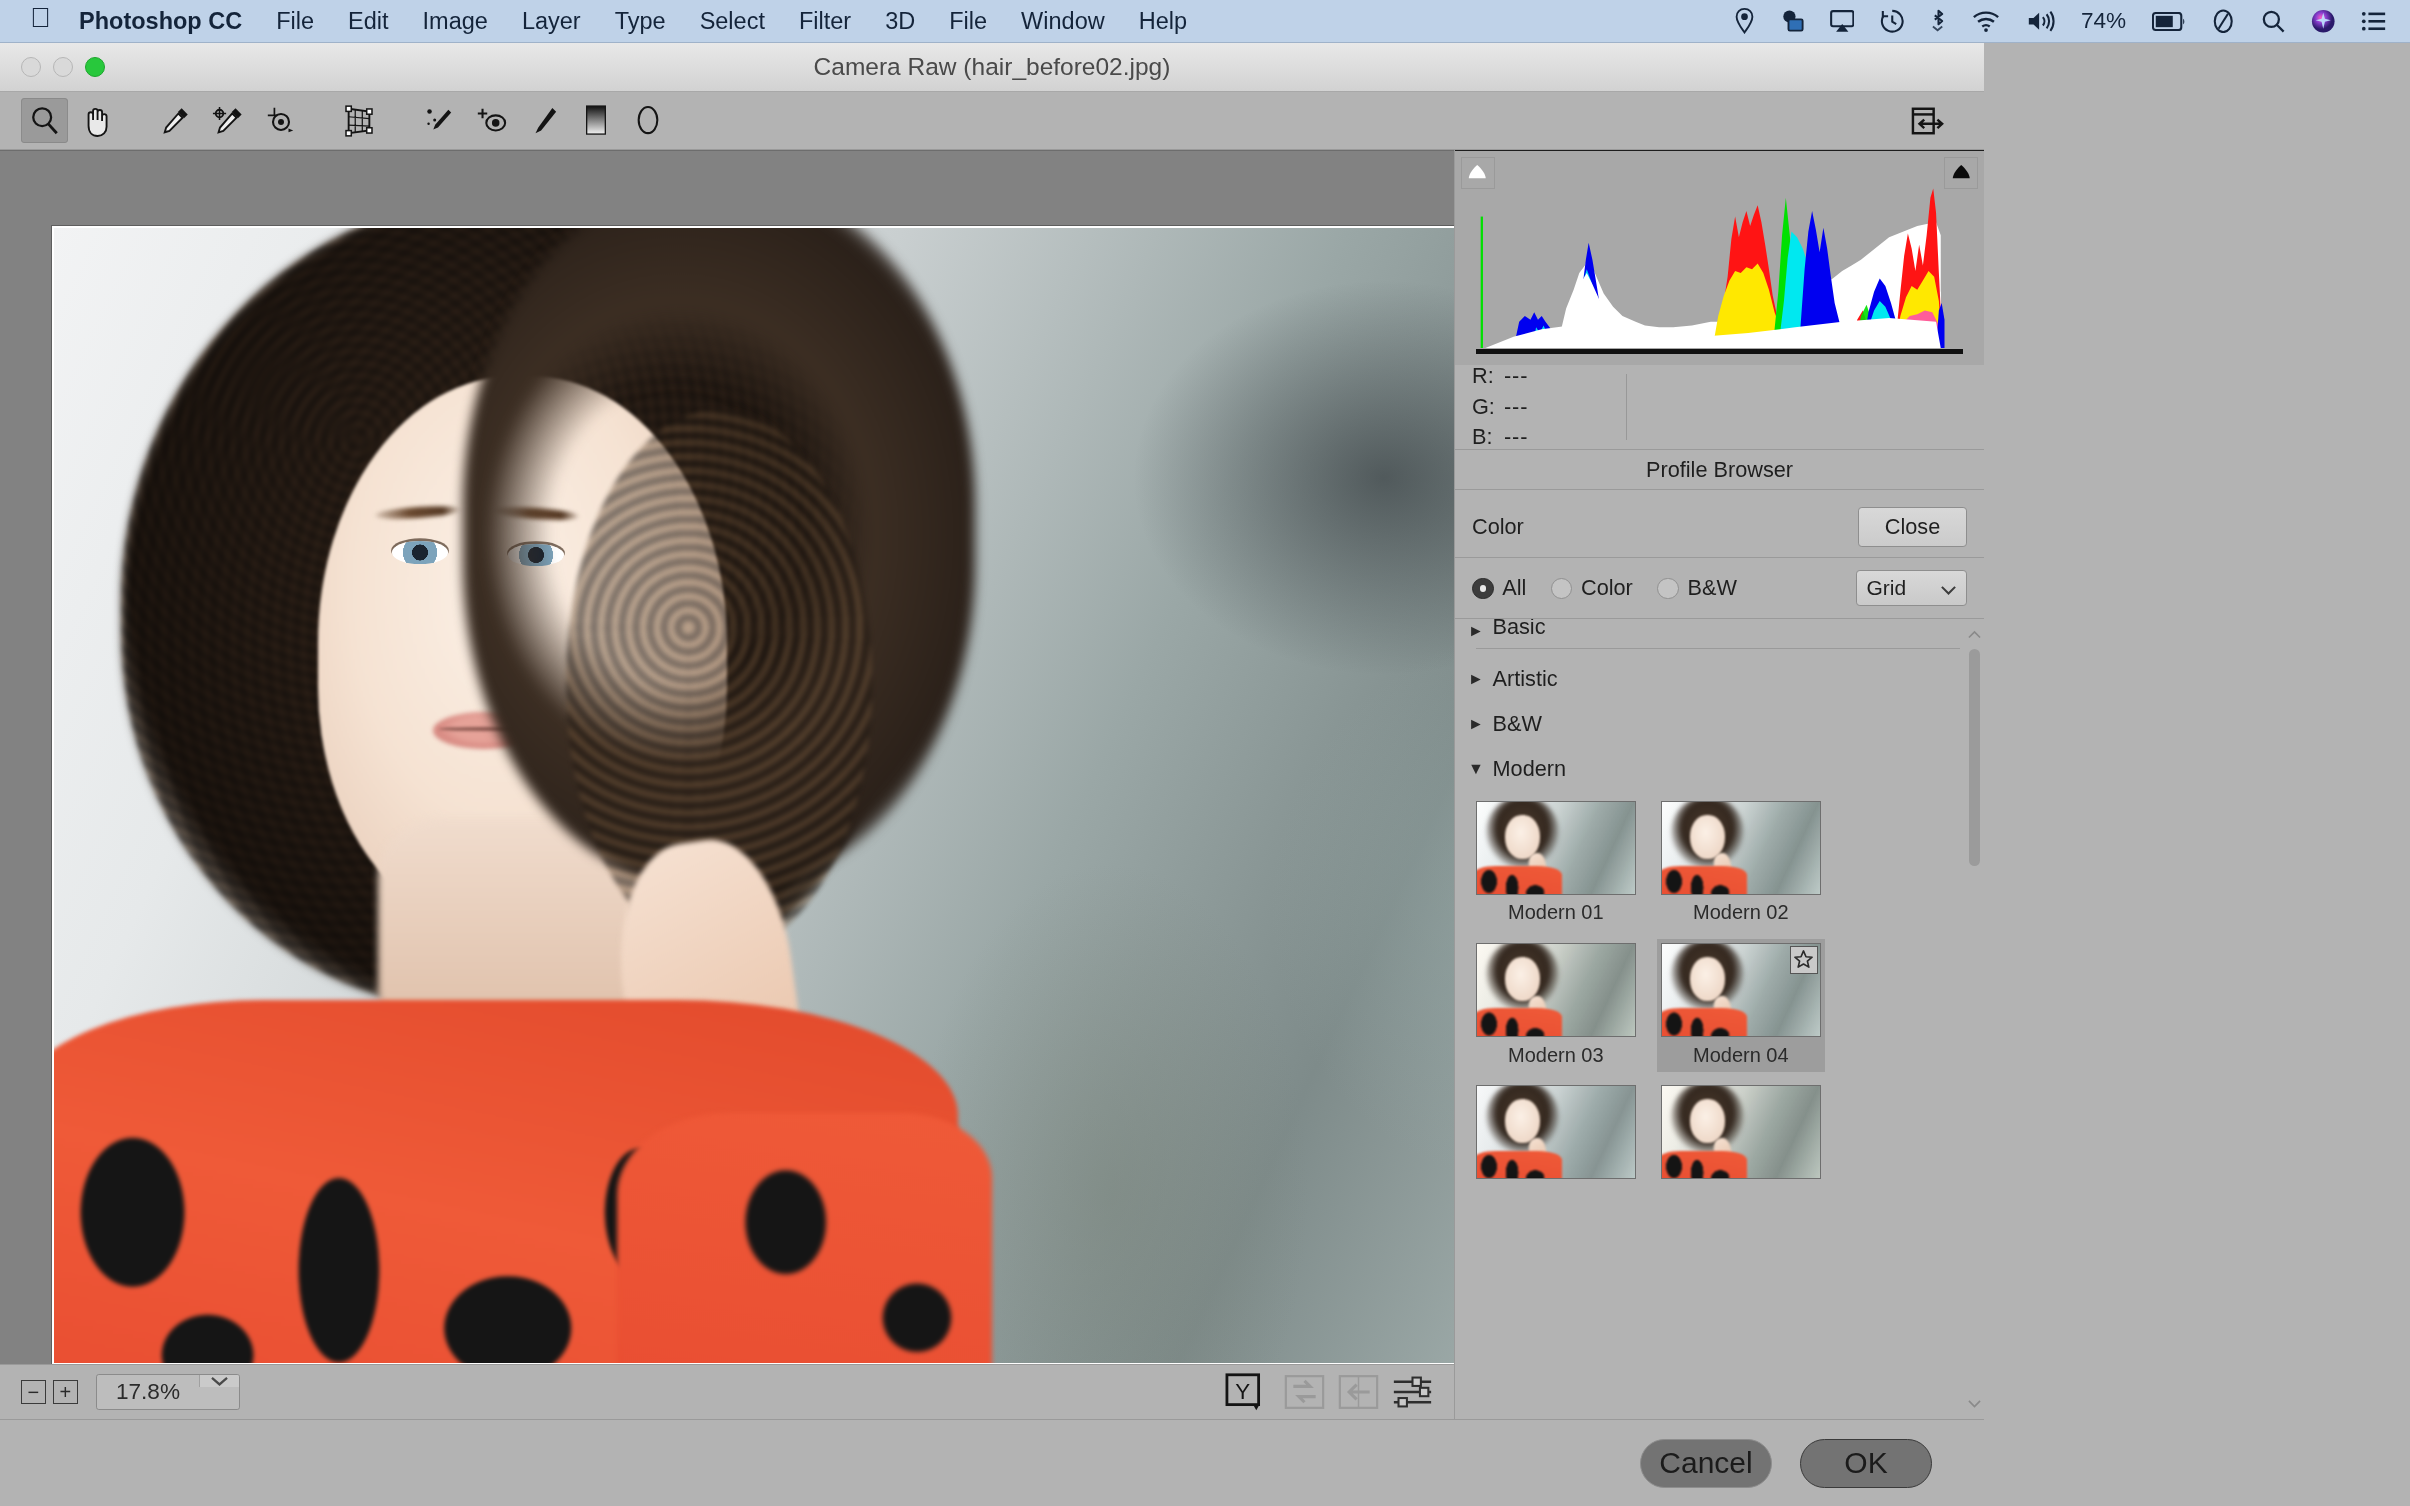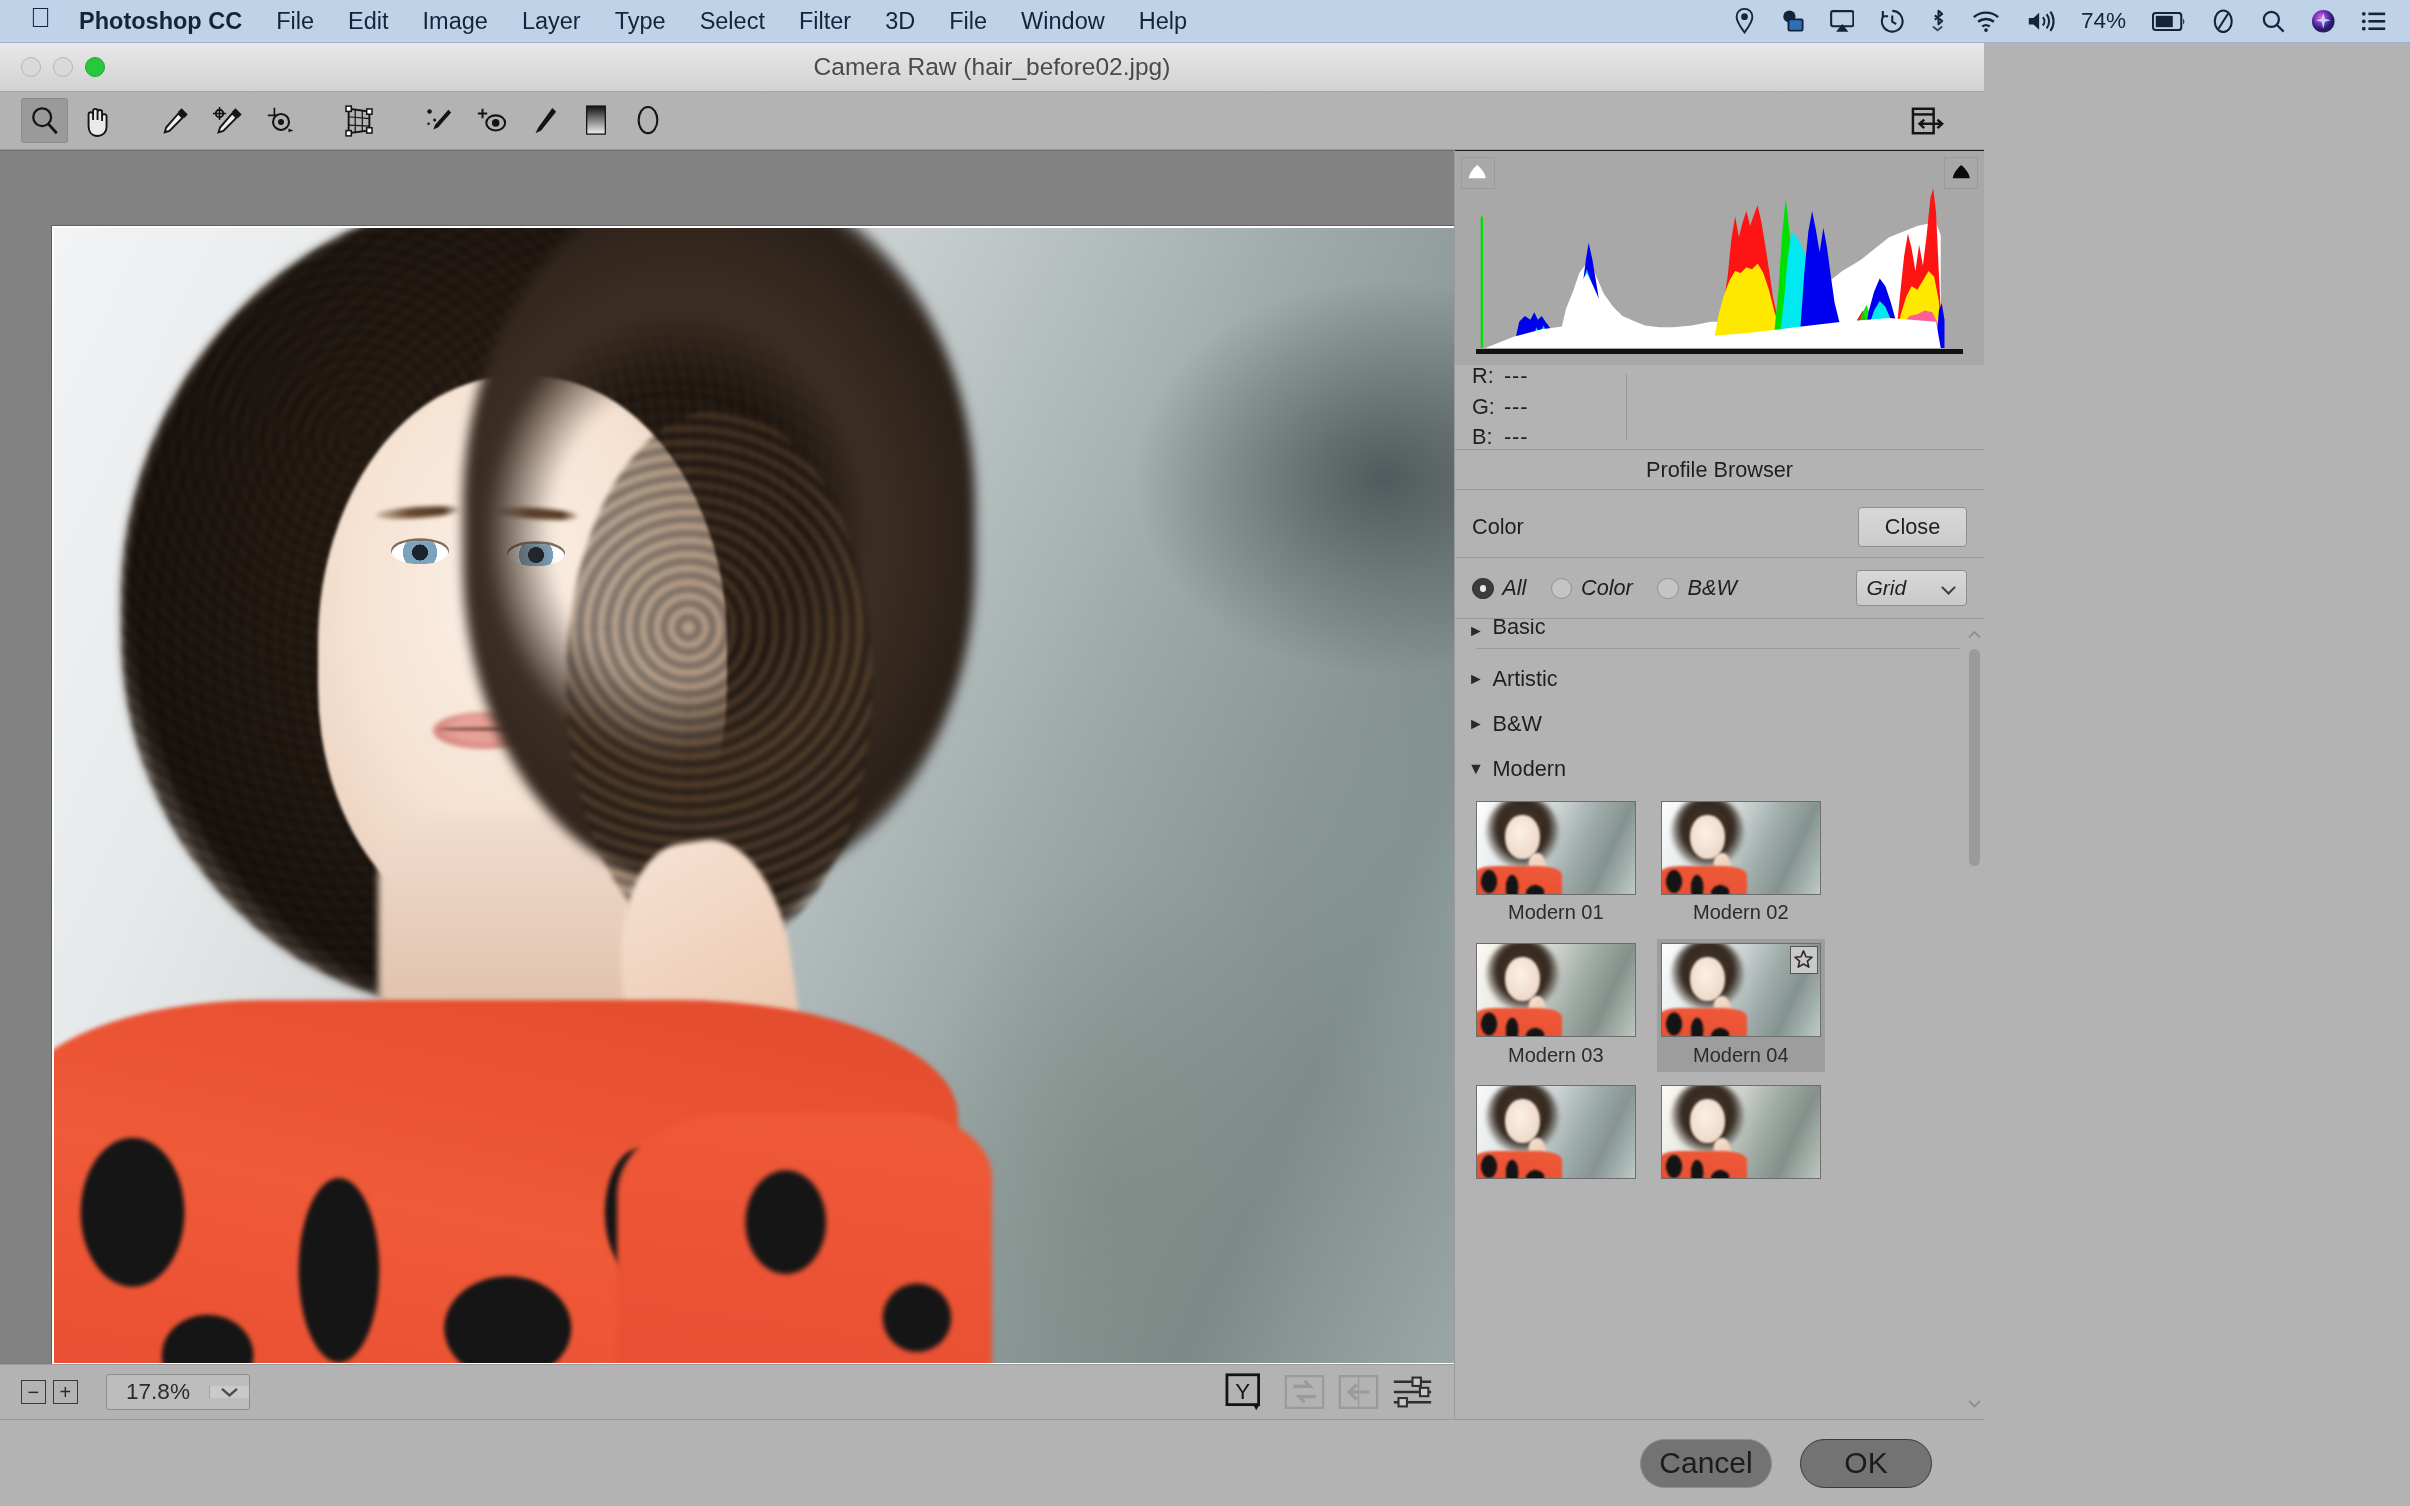--- a/index.html
+++ b/index.html
@@ -208,21 +208,21 @@
     padding: 0 21px;
     border-top: 0.9px solid #9a9a9a;
   }
   .zbtn {
     width: 24.5px; height: 24.5px;
     border: 1.9px solid #3a3a3a; background: #b3b3b3;
     display: flex; align-items: center; justify-content: center;
     font-size: 20px; line-height: 1; color: #2a2a2a; margin-right: 7.5px;
   }
   #zoom-combo {
-    display: flex; align-items: center; margin-left: 21px;
+    display: flex; align-items: flex-start; margin-left: 11px;
     border: 0.9px solid #8b8b8b; background: #bdbdbd; border-radius: 2.8px; overflow: hidden;
   }
   #zoom-value { width: 102px; text-align: center; font-size: 22.6px; color: #2b2b2b; padding: 3.8px 0; }
   #zoom-arrow { width: 40px; background: #cacaca; border-left: 0.9px solid #a0a0a0;
     display:flex; align-items:center; justify-content:center; }
   #canvas-bottom-right { margin-left: auto; display: flex; align-items: center; gap: 13px; }
   .bbtn { display:flex; align-items:center; justify-content:center; }
   .bbtn.disabled { opacity: .45; }
 
   
@@ -278,21 +278,20 @@
   }
   #amount-label { font-size: 21.7px; color:#8a8a8a; margin-top: 8.5px; }
   #amount-box { margin-left:auto; width: 85px; height: 40px; border:0.9px solid #8e8e8e; background:#b8b8b8; }
   #amount-track { position:absolute; left: 34px; right: 17px; top: 53px; height: 4.7px; background:#9a9a9a; border-radius:2.8px;}
 
   #filter-row {
     height: 62px; flex:0 0 62px;
     display:flex; align-items:center; padding: 4px 17px;
     border-top:0.9px solid #9a9a9a; border-bottom:0.9px solid #9a9a9a;
     margin-top: 9.4px;
-    font-style: italic;
   }
   .radio { display:flex; align-items:center; margin-right: 24.5px; }
   .radio .dot {
     width: 21.7px; height: 21.7px; border-radius:50%;
     background:#c4c4c4; border:0.9px solid #909090; margin-right: 8.5px;
     display:flex; align-items:center; justify-content:center;
   }
   .radio.checked .dot { background:#3c3c3c; border-color:#2a2a2a; }
   .radio.checked .dot::after { content:""; width:6.6px; height:6.6px; border-radius:50%; background:#e8e8e8; }
   .radio span.lbl { font-size: 21.7px; color:#1f1f1f; }

